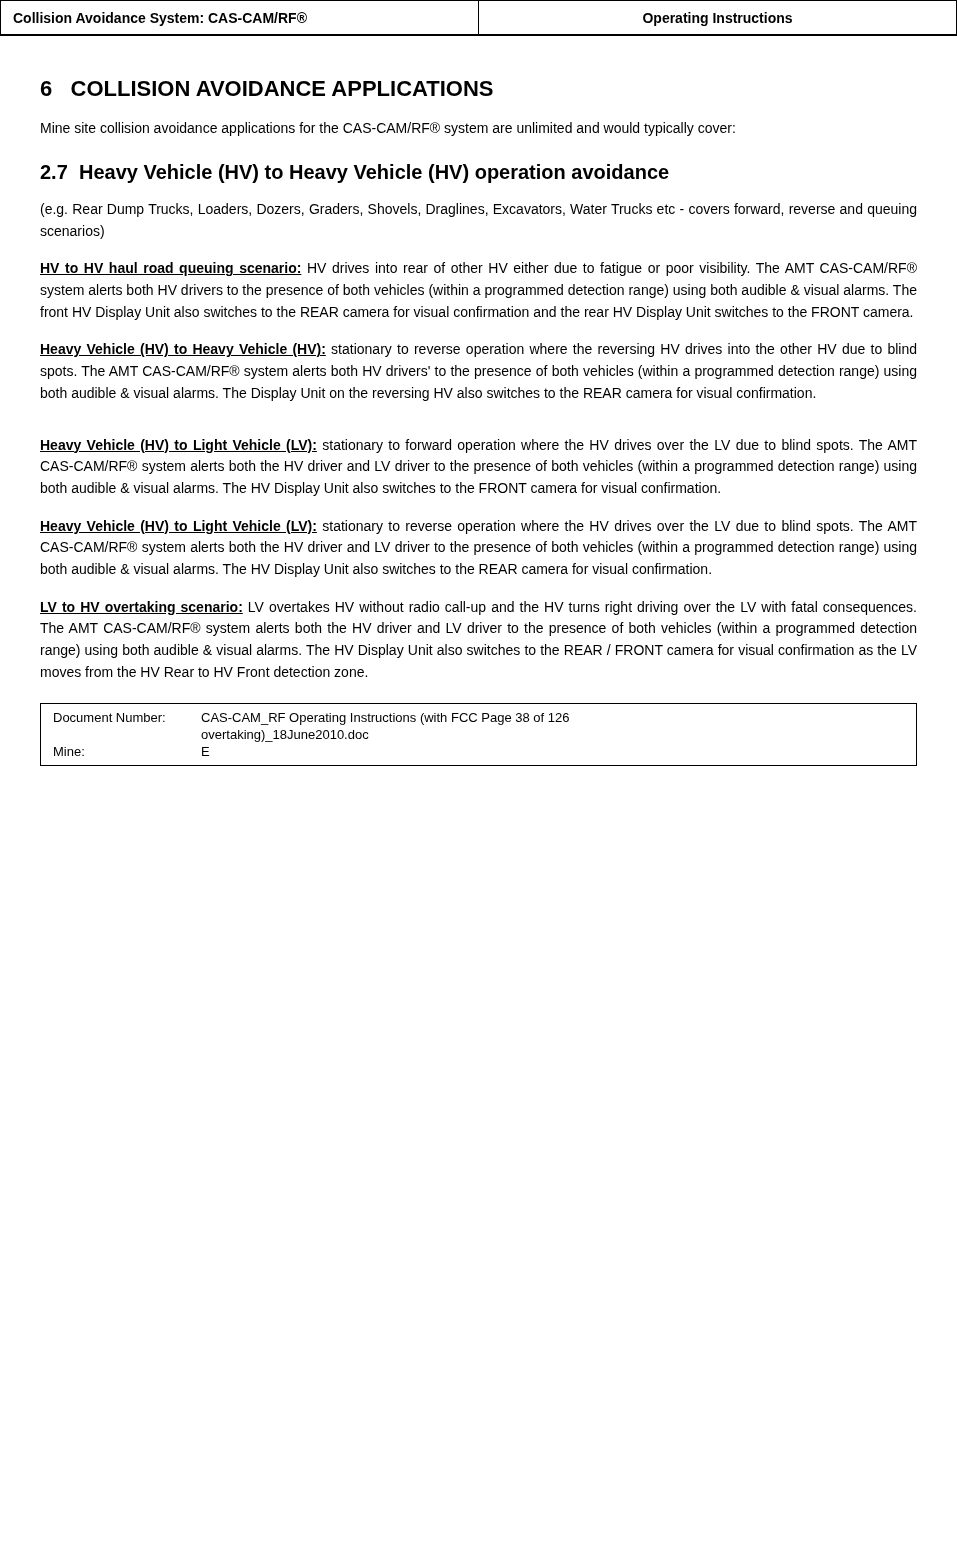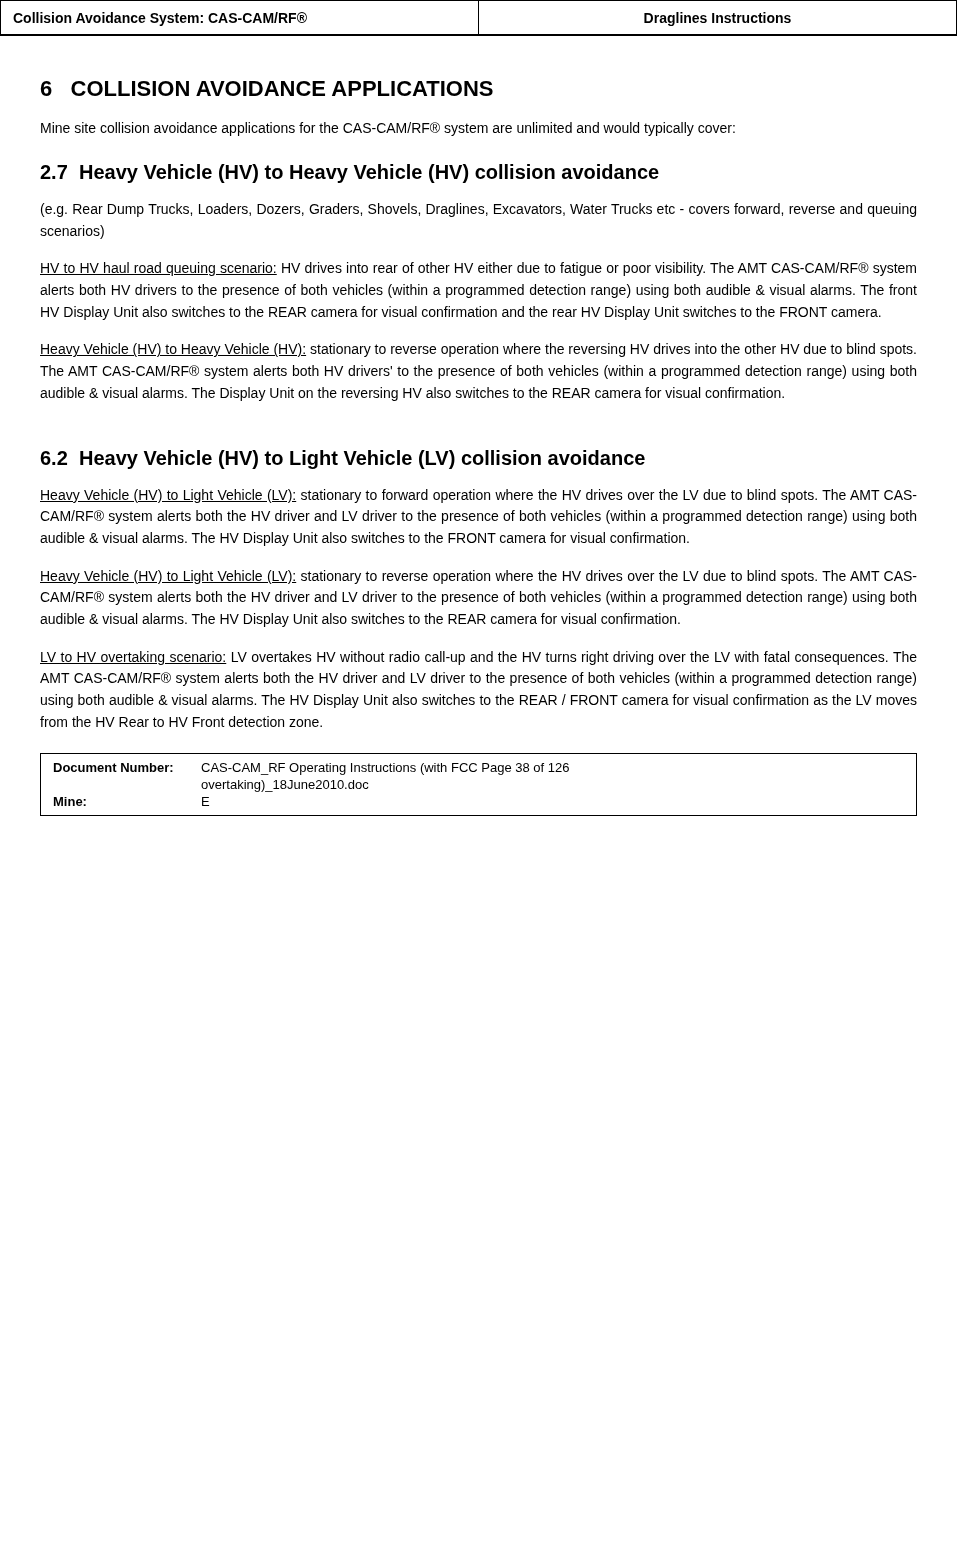--- a/index.html
+++ b/index.html
@@ -75,87 +75,84 @@
     }
 
     .body-text {
       font-size: 14px;
       line-height: 1.55;
       margin-bottom: 16px;
       text-align: justify;
     }
 
     .term-bold-underline {
-      font-weight: normal;
+      font-weight: bold;
       text-decoration: underline;
     }
 
     .page-footer {
       border: 1.5px solid #000;
       margin: 20px 0 0 0;
       padding: 6px 12px;
       font-size: 13px;
       display: flex;
       flex-direction: column;
       gap: 2px;
     }
 
     .footer-row {
       display: flex;
       gap: 8px;
     }
 
     .footer-label {
-      font-weight: bold;
+      font-weight: normal;
       min-width: 140px;
     }
 
     .spacer {
       height: 14px;
     }
   </style>
 </head>
 <body>
 
 <div class="page-header">
   <div class="header-left">
     <span>Collision Avoidance System: CAS-CAM/RF®</span>
   </div>
   <div class="header-right">
-    <span>Draglines Instructions</span>
+    <span>Operating Instructions</span>
   </div>
 </div>
 
 <div class="page-content">
 
   <div class="section-title">
     <span>6</span>&nbsp;&nbsp;&nbsp;<span>COLLISION AVOIDANCE APPLICATIONS</span>
   </div>
 
   <p class="intro-text">Mine site collision avoidance applications for the CAS-CAM/RF® system are unlimited and would typically cover:</p>
 
   <div class="subsection-title">
-    <span>2.7</span>&nbsp; <span>Heavy Vehicle (HV) to Heavy Vehicle (HV) collision avoidance</span>
+    <span>2.7</span>&nbsp; <span>Heavy Vehicle (HV) to Heavy Vehicle (HV) operation avoidance</span>
   </div>
 
   <p class="body-text">(e.g. Rear Dump Trucks, Loaders, Dozers, Graders, Shovels, Draglines, Excavators, Water Trucks etc - covers forward, reverse and queuing scenarios)</p>
 
   <p class="body-text">
     <span class="term-bold-underline">HV to HV haul road queuing scenario:</span><span>  HV drives into rear of other HV either due to fatigue or poor visibility. The AMT CAS-CAM/RF® system alerts both HV drivers to the presence of both vehicles (within a programmed detection range) using both audible &amp; visual alarms. The front HV Display Unit also switches to the REAR camera for visual confirmation and the rear HV Display Unit switches to the FRONT camera.</span>
   </p>
 
   <p class="body-text">
     <span class="term-bold-underline">Heavy Vehicle (HV) to Heavy Vehicle (HV):</span><span>  stationary to reverse operation where the reversing HV drives into the other HV due to blind spots. The AMT CAS-CAM/RF® system alerts both HV drivers' to the presence of both vehicles (within a programmed detection range) using both audible &amp; visual alarms. The Display Unit on the reversing HV also switches to the REAR camera for visual confirmation.</span>
   </p>
 
   <div class="spacer"></div>
 
-  <div class="subsection-title">
-    <span>6.2</span>&nbsp; <span>Heavy Vehicle (HV) to Light Vehicle (LV) collision avoidance</span>
-  </div>
 
 
   <p class="body-text">
     <span class="term-bold-underline">Heavy Vehicle (HV) to Light Vehicle (LV):</span><span>  stationary to forward operation where the HV drives over the LV due to blind spots. The AMT CAS-CAM/RF® system alerts both the HV driver and LV driver to the presence of both vehicles (within a programmed detection range) using both audible &amp; visual alarms. The HV Display Unit also switches to the FRONT camera for visual confirmation.</span>
   </p>
 
   <p class="body-text">
     <span class="term-bold-underline">Heavy Vehicle (HV) to Light Vehicle (LV):</span><span>  stationary to reverse operation where the HV drives over the LV due to blind spots. The AMT CAS-CAM/RF® system alerts both the HV driver and LV driver to the presence of both vehicles (within a programmed detection range) using both audible &amp; visual alarms. The HV Display Unit also switches to the REAR camera for visual confirmation.</span>
   </p>
 

